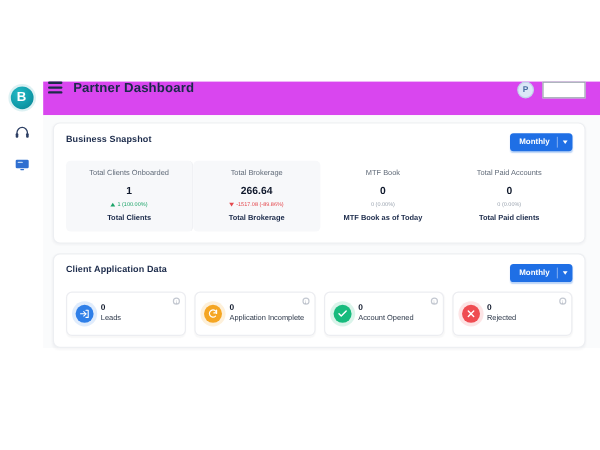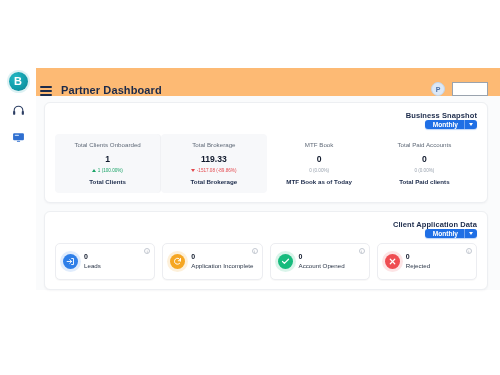--- a/index.html
+++ b/index.html
@@ -26,23 +26,23 @@
     color: #fff; font-size: 11px; font-weight: bold; line-height: 1;
     box-shadow: 0 0 0 2px rgba(16,154,168,.14);
   }
   .rail-icon { width: 16px; height: 16px; display:flex; align-items:center; justify-content:center; }
   .rail-icon svg { display:block; }
 
   
   .header {
     position: absolute; left: 36px; top: 68px;
     width: 464px; height: 28px;
-    display: flex; align-items: flex-end; gap: 9px;
+    display: flex; align-items: flex-start; gap: 9px;
     padding: 0 12px 0 4px;
-    background: #fdba74;
+    background: #d946ef;
   }
   .hamburger { width: 12px; display:flex; flex-direction:column; gap:2.5px; cursor:pointer; }
   .hamburger span { display:block; height:1.6px; background:#1c2b4a; border-radius:1px; }
   .page-title { font-size: 11px; font-weight: bold; color:#1b2a4a; letter-spacing:.1px; white-space:nowrap; }
   .header-right { margin-left:auto; display:flex; align-items:center; gap:7px; }
   .avatar {
     width: 14px; height: 14px; border-radius:50%;
     background:#dce8f7; border:1px solid #c2d5ea;
     color:#4a6fa5; font-size:7px; font-weight:bold;
     display:flex; align-items:center; justify-content:center;
@@ -59,21 +59,21 @@
 
   .panel {
     background:#fff;
     border:1px solid #edeff2;
     border-radius:6px;
     box-shadow:0 1px 2px rgba(16,24,40,.04);
     padding: 8px 10px 9px 10px;
   }
   .panel + .panel { margin-top: 8px; }
 
-  .panel-head { display:flex; align-items:flex-end; height:16px; margin-bottom:7px;flex-direction:column; }
+  .panel-head { display:flex; align-items:flex-start; height:16px; margin-bottom:7px; }
   .panel-title { font-size:7.5px; font-weight:bold; color:#1b2a4a; letter-spacing:.1px; }
 
   .dropdown {
     margin-left:auto;
     display:flex; align-items:center;
     height:15px; background:#1f6fe5; border-radius:3px;
     color:#fff; font-size:6.6px; font-weight:bold;
     padding:0 4px 0 8px; cursor:pointer;
     box-shadow:0 1px 1px rgba(31,111,229,.3);
   }
@@ -186,21 +186,21 @@
           <div class="stat-value">1</div>
           <div class="stat-delta up">
             <span class="tri-up"></span>
             <span>1 (100.00%)</span>
           </div>
           <div class="stat-foot">Total Clients</div>
         </div>
 
         <div class="stat shaded">
           <div class="stat-label">Total Brokerage</div>
-          <div class="stat-value">119.33</div>
+          <div class="stat-value">266.64</div>
           <div class="stat-delta down">
             <span class="tri-down"></span>
             <span>-1517.08 (-89.86%)</span>
           </div>
           <div class="stat-foot">Total Brokerage</div>
         </div>
 
         <div class="stat">
           <div class="stat-label">MTF Book</div>
           <div class="stat-value">0</div>

